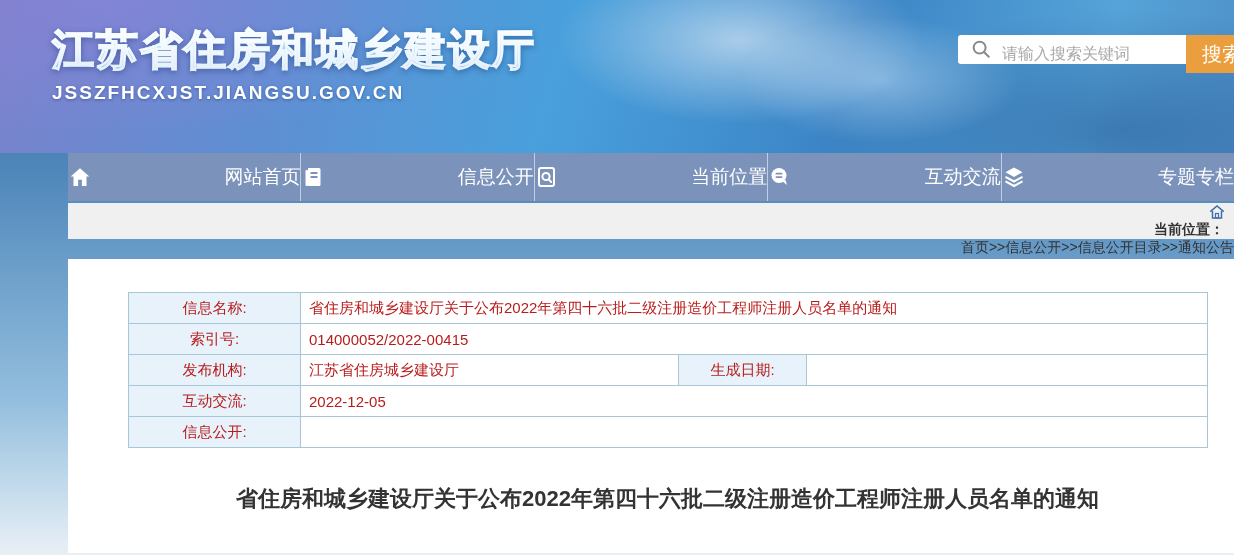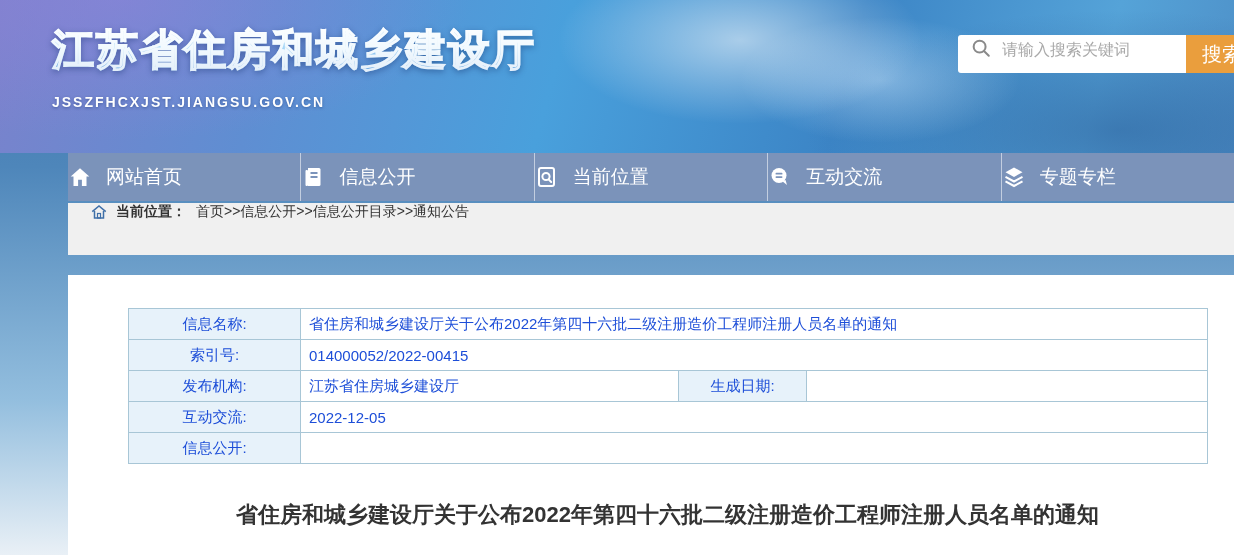--- a/index.html
+++ b/index.html
@@ -26,34 +26,34 @@
   .brand { position: absolute; left: 52px; top: 22px; }
   .site-name {
     font-size: 42px; font-weight: bold; letter-spacing: 2px;
     background: linear-gradient(180deg, #f3fbff 0%, #a8d8f8 45%, #2f7fd0 100%);
     -webkit-background-clip: text; background-clip: text;
     color: transparent;
     -webkit-text-stroke: 1.5px rgba(255,255,255,0.85);
     filter: drop-shadow(0 2px 3px rgba(20,50,110,0.45));
   }
   .site-url {
-    margin-top: 16px;
-    font-size: 14px; font-weight: bold; letter-spacing: 2px;
+    margin-top: 4px;
+    font-size: 19px; font-weight: bold; letter-spacing: 2px;
     color: #ffffff;
     text-shadow: 0 1px 3px rgba(20,50,110,0.5);
   }
   .search-wrap {
     position: absolute; left: 958px; top: 35px;
     display: flex; height: 38px;
   }
   .search-box {
-    display: flex; align-items: center;
-    width: 228px; height: 38px;
+    display: flex; align-items: flex-end;
+    width: 228px; height: 29px;
     background: #ffffff; border-radius: 3px 0 0 3px;
-    box-sizing: border-box; padding: 0 8px 8px 12px;
+    box-sizing: border-box; padding: 0 8px 0 12px;
   }
   .search-box svg { flex: 0 0 auto; margin-right: 8px; }
   .search-input {
     border: none; outline: none; width: 100%;
     font-size: 16px; color: #333; background: transparent;
     font-family: "Liberation Sans", "DejaVu Sans", sans-serif;
   }
   .search-input::placeholder { color: #a9a9a9; }
   .search-btn {
     width: 82px; height: 38px;
@@ -64,50 +64,50 @@
   }
 
   
   .nav {
     margin-left: 68px; width: 1166px; height: 48px;
     background: #7b93ba;
     display: flex;
   }
   .nav-item {
     flex: 1 1 0;
-    display: flex; align-items: center; justify-content: flex-start;
+    display: flex; align-items: center; justify-content: space-between;
     color: #ffffff; font-size: 19px; cursor: pointer;
     border-right: 1px solid rgba(255,255,255,0.55);
   }
   .nav-item:last-child { border-right: none; }
   .nav-item .icon { display: inline-flex; margin-right: 14px; }
 
   
   .breadcrumb {
-    margin-left: 68px; width: 1166px; height: 52px; margin-top: 2px;
+    margin-left: 68px; width: 1166px; height: 36px; margin-top: 2px;
     background: #f0f0f0;
-    display: flex; align-items: flex-start;
-    font-size: 14px; color: #333;
+    display: flex; align-items: flex-end;
+    font-size: 14px; color: #333; flex-direction: column;
   }
   .breadcrumb .icon { display: inline-flex; margin: 0 8px 0 22px; }
   .breadcrumb-label { font-weight: bold; margin-right: 10px; }
 
   
   .content {
     margin-left: 68px; margin-top: 20px;
     width: 1166px; min-height: 294px;
     background: #ffffff;
     padding-top: 33px; box-sizing: border-box;
   }
   table.info-table {
     border-collapse: collapse;
     margin-left: 60px;
     width: 1079px;
     table-layout: fixed;
-    font-size: 15px; color: #1d4ed8;
+    font-size: 15px; color: #b91c1c;
   }
   .info-table td {
     border: 1px solid #a8c6d6;
     height: 30px;
     padding: 0 8px;
     overflow: hidden; white-space: nowrap;
   }
   .info-table td.lbl {
     background: #e7f2fa;
     text-align: center;

